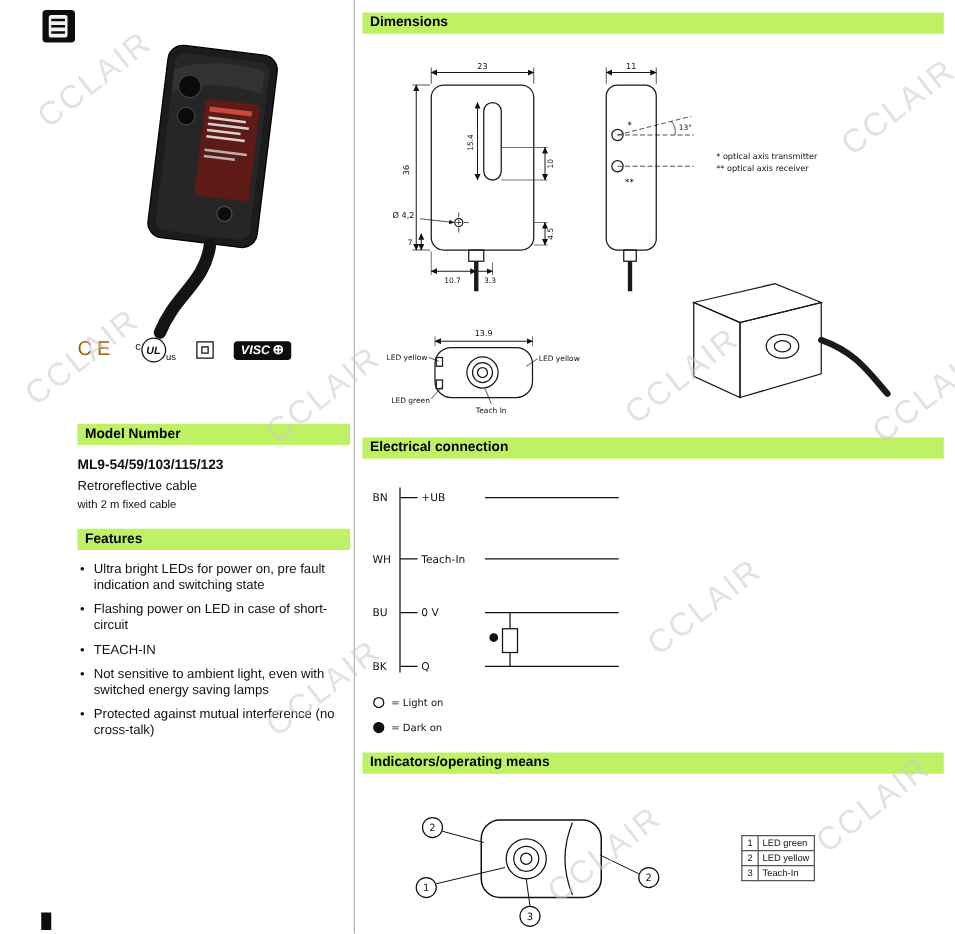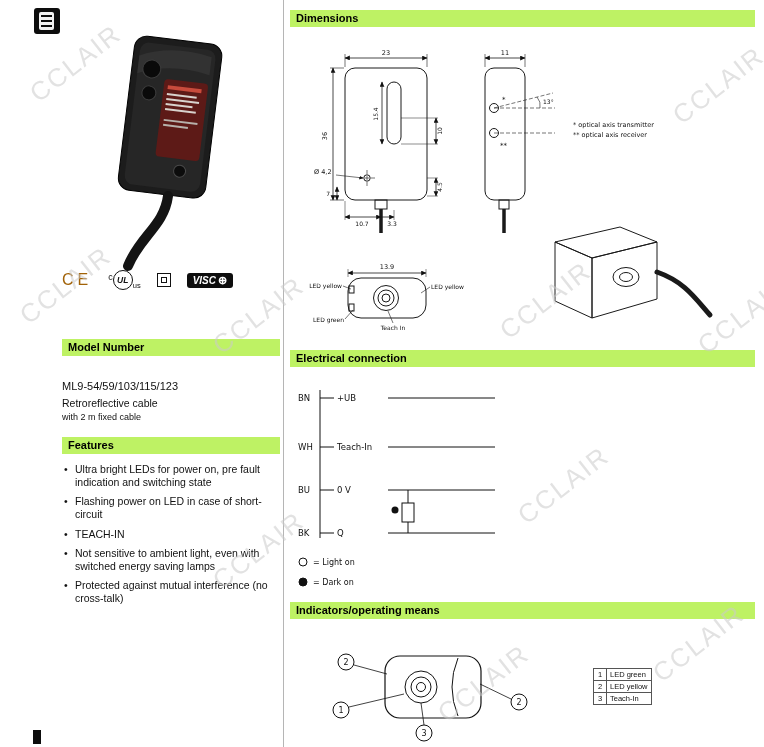--- a/index.html
+++ b/index.html
@@ -32,21 +32,21 @@
   .cul-circle { display:inline-block; width:20px; height:20px; border:1.6px solid #111; border-radius:50%;
                 font-size:8.5px; font-weight:bold; font-style:italic; text-align:center; line-height:18px; }
   .cul-us { font-size:7.5px; align-self:flex-end; }
   .sq-outer { display:inline-flex; width:14px; height:14px; border:1.6px solid #111; align-items:center; justify-content:center; }
   .sq-inner { width:6px; height:6px; border:1px solid #111; }
   .visco { display:inline-flex; align-items:center; gap:2px; background:#0d0d0d; color:#fff;
            padding:2px 6px; border-radius:3px; font-weight:bold; font-style:italic; font-size:10px; }
   .visco-plus { font-style:normal; font-size:11px; line-height:10px; }
 
   .left-col { left:62px; top:339px; width:218px; }
-  .model-number { font-weight:normal; font-size:11px; margin-top:24px; }
+  .model-number { font-weight:bold; font-size:11px; margin-top:10px; }
   .subtitle { font-size:10.5px; margin-top:5px; }
   .cable-note { font-size:9px; margin-top:3px; }
   .features-bar { margin-top:15px; }
   ul.features { list-style:none; margin-top:9px; font-size:10.5px; }
   ul.features li { position:relative; padding-left:13px; margin-bottom:6px; line-height:1.25; }
   ul.features li::before { content:"\2022"; position:absolute; left:2px; }
 
   .page-mark { left:33px; top:730px; width:8px; height:14px; background:#0d0d0d; }
 
   

